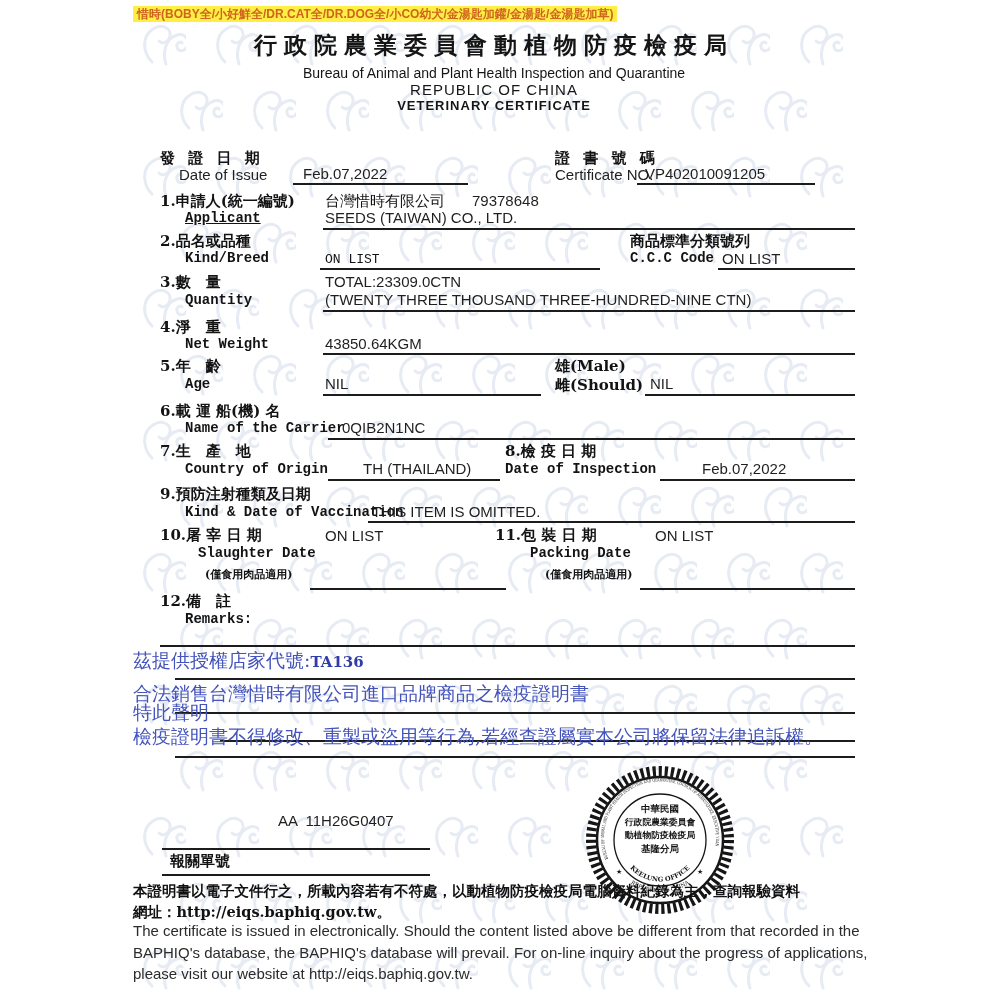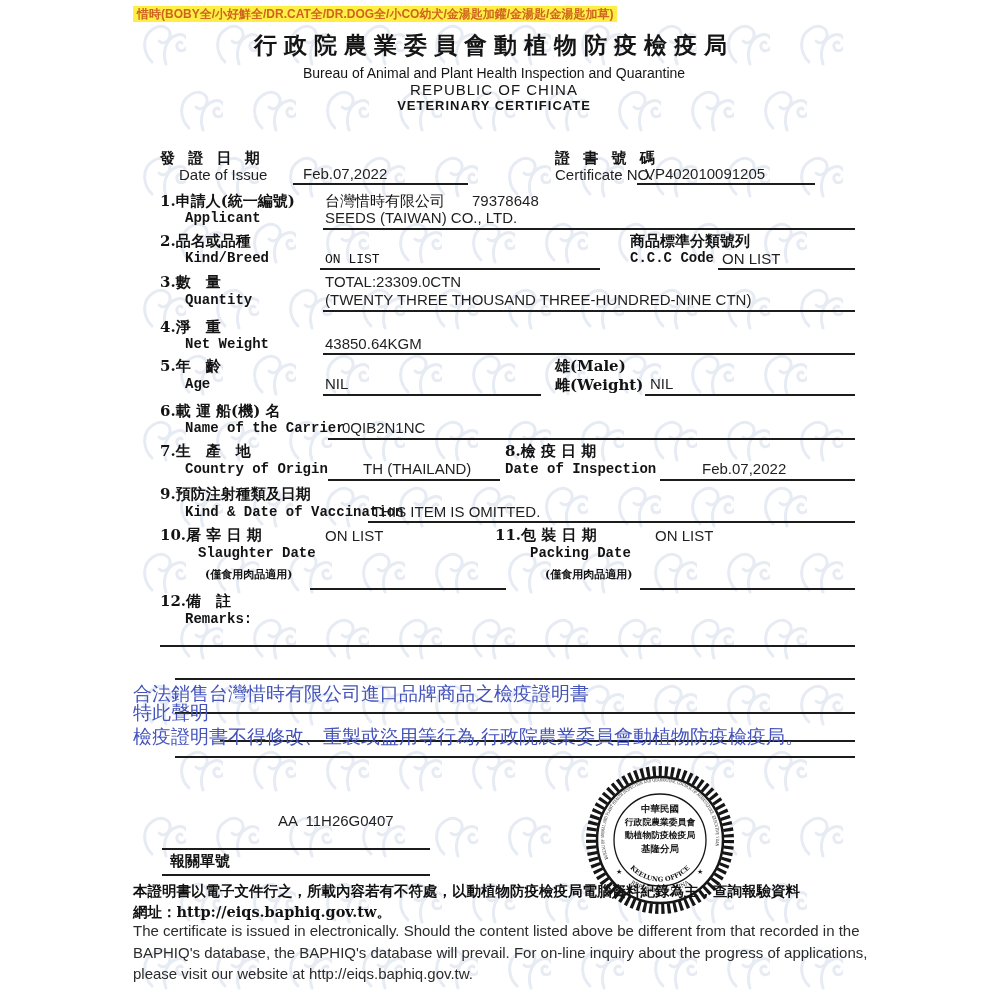--- a/index.html
+++ b/index.html
@@ -908,21 +908,21 @@
   <span class="abs val" style="left:303px;top:165px;">Feb.07,2022</span>
   <div class="rule" style="left:293px;top:183px;width:175px;"></div>
   <span class="abs zh" style="left:555px;top:149px;letter-spacing:4px;">證 書 號 碼</span>
   <span class="abs val" style="left:555px;top:166px;">Certificate NO.</span>
   <span class="abs val" style="left:645px;top:165px;">VP402010091205</span>
   <div class="rule" style="left:637px;top:183px;width:178px;"></div>
 
   <span class="abs zh" style="left:160px;top:192px;">1.申請人(統一編號)</span>
   <span class="abs zh" style="left:325px;top:192px;font-weight:400;">台灣惜時有限公司</span>
   <span class="abs val" style="left:472px;top:192px;">79378648</span>
-  <span class="abs en" style="left:185px;top:210px;">Applicant</span>
+  <span class="abs en" style="left:185px;top:210px;text-decoration:underline;">Applicant</span>
   <span class="abs val" style="left:325px;top:209px;">SEEDS (TAIWAN) CO., LTD.</span>
   <div class="rule" style="left:323px;top:228px;width:532px;"></div>
 
   <span class="abs zh" style="left:160px;top:232px;">2.品名或品種</span>
   <span class="abs zh" style="left:630px;top:232px;">商品標準分類號列</span>
   <span class="abs en" style="left:185px;top:250px;">Kind/Breed</span>
   <span class="abs en" style="left:325px;top:252px;font-weight:400;font-size:13px;">ON LIST</span>
   <div class="rule" style="left:320px;top:268px;width:280px;"></div>
   <span class="abs en" style="left:630px;top:250px;">C.C.C Code</span>
   <span class="abs val" style="left:722px;top:250px;">ON LIST</span>
@@ -937,21 +937,21 @@
   <span class="abs zh" style="left:160px;top:318px;">4.淨　重</span>
   <span class="abs en" style="left:185px;top:336px;">Net Weight</span>
   <span class="abs val" style="left:325px;top:335px;">43850.64KGM</span>
   <div class="rule" style="left:323px;top:353px;width:532px;"></div>
 
   <span class="abs zh" style="left:160px;top:357px;">5.年　齡</span>
   <span class="abs zh" style="left:555px;top:357px;">雄(Male)</span>
   <span class="abs en" style="left:185px;top:376px;">Age</span>
   <span class="abs val" style="left:325px;top:375px;">NIL</span>
   <div class="rule" style="left:323px;top:394px;width:218px;"></div>
-  <span class="abs zh" style="left:555px;top:376px;">雌(Weight)</span>
+  <span class="abs zh" style="left:555px;top:376px;">雌(Should)</span>
   <span class="abs val" style="left:650px;top:375px;">NIL</span>
   <div class="rule" style="left:645px;top:394px;width:210px;"></div>
 
   <span class="abs zh" style="left:160px;top:402px;">6.載 運 船(機) 名</span>
   <span class="abs en" style="left:185px;top:420px;">Name of the Carrier</span>
   <span class="abs val" style="left:342px;top:419px;">0QIB2N1NC</span>
   <div class="rule" style="left:328px;top:438px;width:527px;"></div>
 
   <span class="abs zh" style="left:160px;top:442px;">7.生　產　地</span>
   <span class="abs zh" style="left:505px;top:442px;">8.檢 疫 日 期</span>
@@ -975,26 +975,27 @@
   <span class="abs en" style="left:530px;top:545px;">Packing Date</span>
   <span class="abs small-note" style="left:205px;top:567px;">(僅食用肉品適用)</span>
   <span class="abs small-note" style="left:545px;top:567px;">(僅食用肉品適用)</span>
   <div class="rule" style="left:310px;top:588px;width:196px;"></div>
   <div class="rule" style="left:640px;top:588px;width:215px;"></div>
 
   <span class="abs zh" style="left:160px;top:592px;">12.備　註</span>
   <span class="abs en" style="left:185px;top:611px;">Remarks:</span>
 
   <div class="rule" style="left:160px;top:645px;width:695px;"></div>
+  <span class="abs blue" style="left:133px;top:648px;"><span>茲提供授權店家代號:</span><b>TA136</b></span>
   <div class="rule" style="left:175px;top:678px;width:680px;"></div>
   <span class="abs blue" style="left:133px;top:681px;">合法銷售台灣惜時有限公司進口品牌商品之檢疫證明書</span>
   <div class="rule" style="left:175px;top:712px;width:680px;"></div>
   <span class="abs blue" style="left:133px;top:700px;">特此聲明</span>
   <div class="rule" style="left:220px;top:740px;width:635px;"></div>
-  <span class="abs blue" style="left:133px;top:724px;">檢疫證明書不得修改、重製或盜用等行為,行政院農業委員會動植物防疫檢疫局。</span>
+  <span class="abs blue" style="left:133px;top:724px;">檢疫證明書不得修改、重製或盜用等行為,若經查證屬實本公司將保留法律追訴權。</span>
   <div class="rule" style="left:175px;top:756px;width:680px;"></div>
 
   <div class="seal-wrap">
     <svg width="160" height="160" viewBox="0 0 160 160">
       <defs>
         <path id="arc-outer" d="M 28.3,98.8 A 56,56 0 1 1 131.7,98.8"></path>
         <path id="arc-keelung" d="M 50,108 A 40,40 0 0 0 110,108"></path>
         <path id="arc-roc" d="M 44,118 A 52,52 0 0 0 116,118"></path>
       </defs>
       <circle cx="80" cy="80" r="70" fill="#ffffff"></circle>

